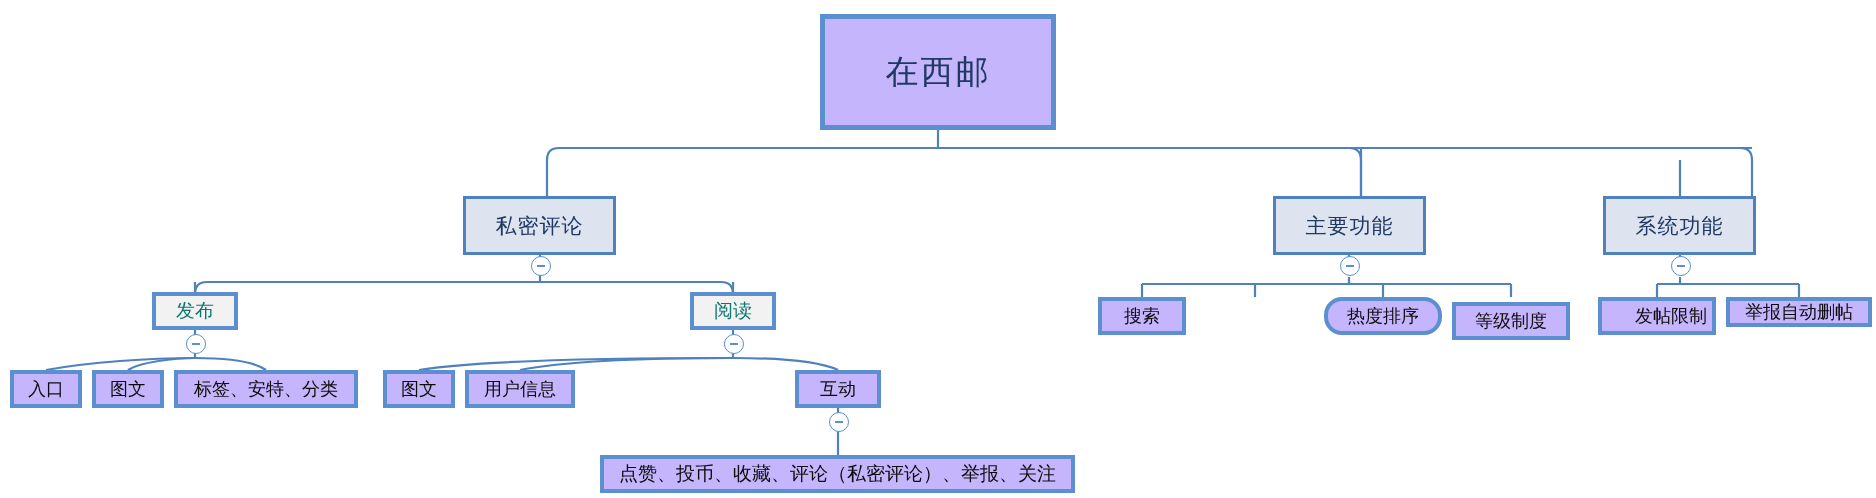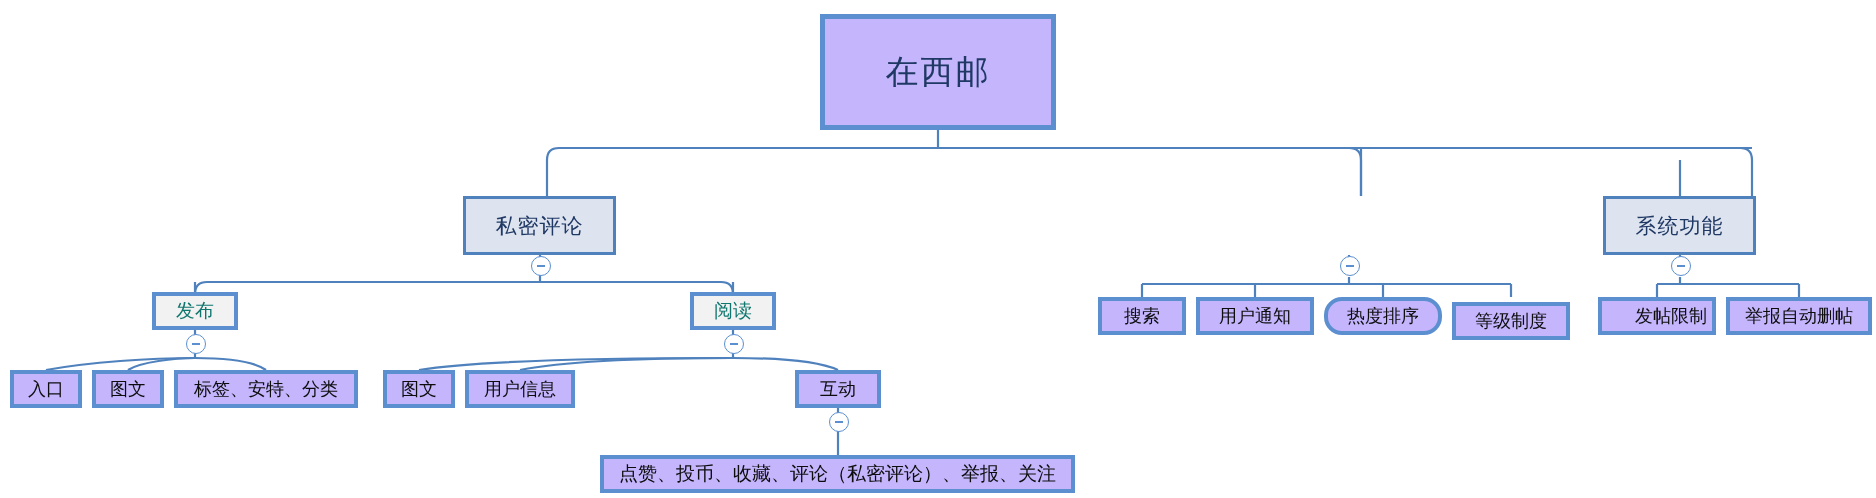--- a/index.html
+++ b/index.html
@@ -146,20 +146,23 @@
     <span>在西邮</span>
   </div>
 
   <div class="node level2" style="left:463px; top:196px; width:153px; height:59px;">
     <span>私密评论</span>
   </div>
   <div class="toggle" style="left:531px; top:256px;">
       <span class="bar"></span>
     </div>
 
+  <div class="node level2" style="left:1273px; top:196px; width:153px; height:59px;">
+    <span>主要功能</span>
+  </div>
   <div class="toggle" style="left:1340px; top:256px;">
       <span class="bar"></span>
     </div>
 
   <div class="node level2" style="left:1603px; top:196px; width:153px; height:59px;">
     <span>系统功能</span>
   </div>
   <div class="toggle" style="left:1671px; top:256px;">
       <span class="bar"></span>
     </div>
@@ -200,30 +203,27 @@
       <span class="bar"></span>
     </div>
 
   <div class="node leaf leaf-wide" style="left:600px; top:455px; width:475px; height:38px;">
     <span>点赞、投币、收藏、评论（私密评论）、举报、关注</span>
   </div>
 
   <div class="node leaf" style="left:1098px; top:297px; width:88px; height:38px;">
     <span>搜索</span>
   </div>
-  <div class="node leaf" style="left:1196px; top:297px; width:118px; height:38px;">
-    <span>用户通知</span>
-  </div>
   <div class="node leaf" style="left:1324px; top:297px; width:118px; height:38px;border-radius:18px;">
     <span>热度排序</span>
   </div>
   <div class="node leaf" style="left:1452px; top:302px; width:118px; height:38px;">
     <span>等级制度</span>
   </div>
 
   <div class="node leaf" style="left:1598px; top:297px; width:118px; height:38px;padding-left:28px;">
     <span>发帖限制</span>
   </div>
-  <div class="node leaf" style="left:1726px; top:297px; width:146px; height:38px;">
+  <div class="node leaf" style="left:1726px; top:297px; width:146px; height:30px;">
     <span>举报自动删帖</span>
   </div>
 
 </div>
 
 </body></html>

